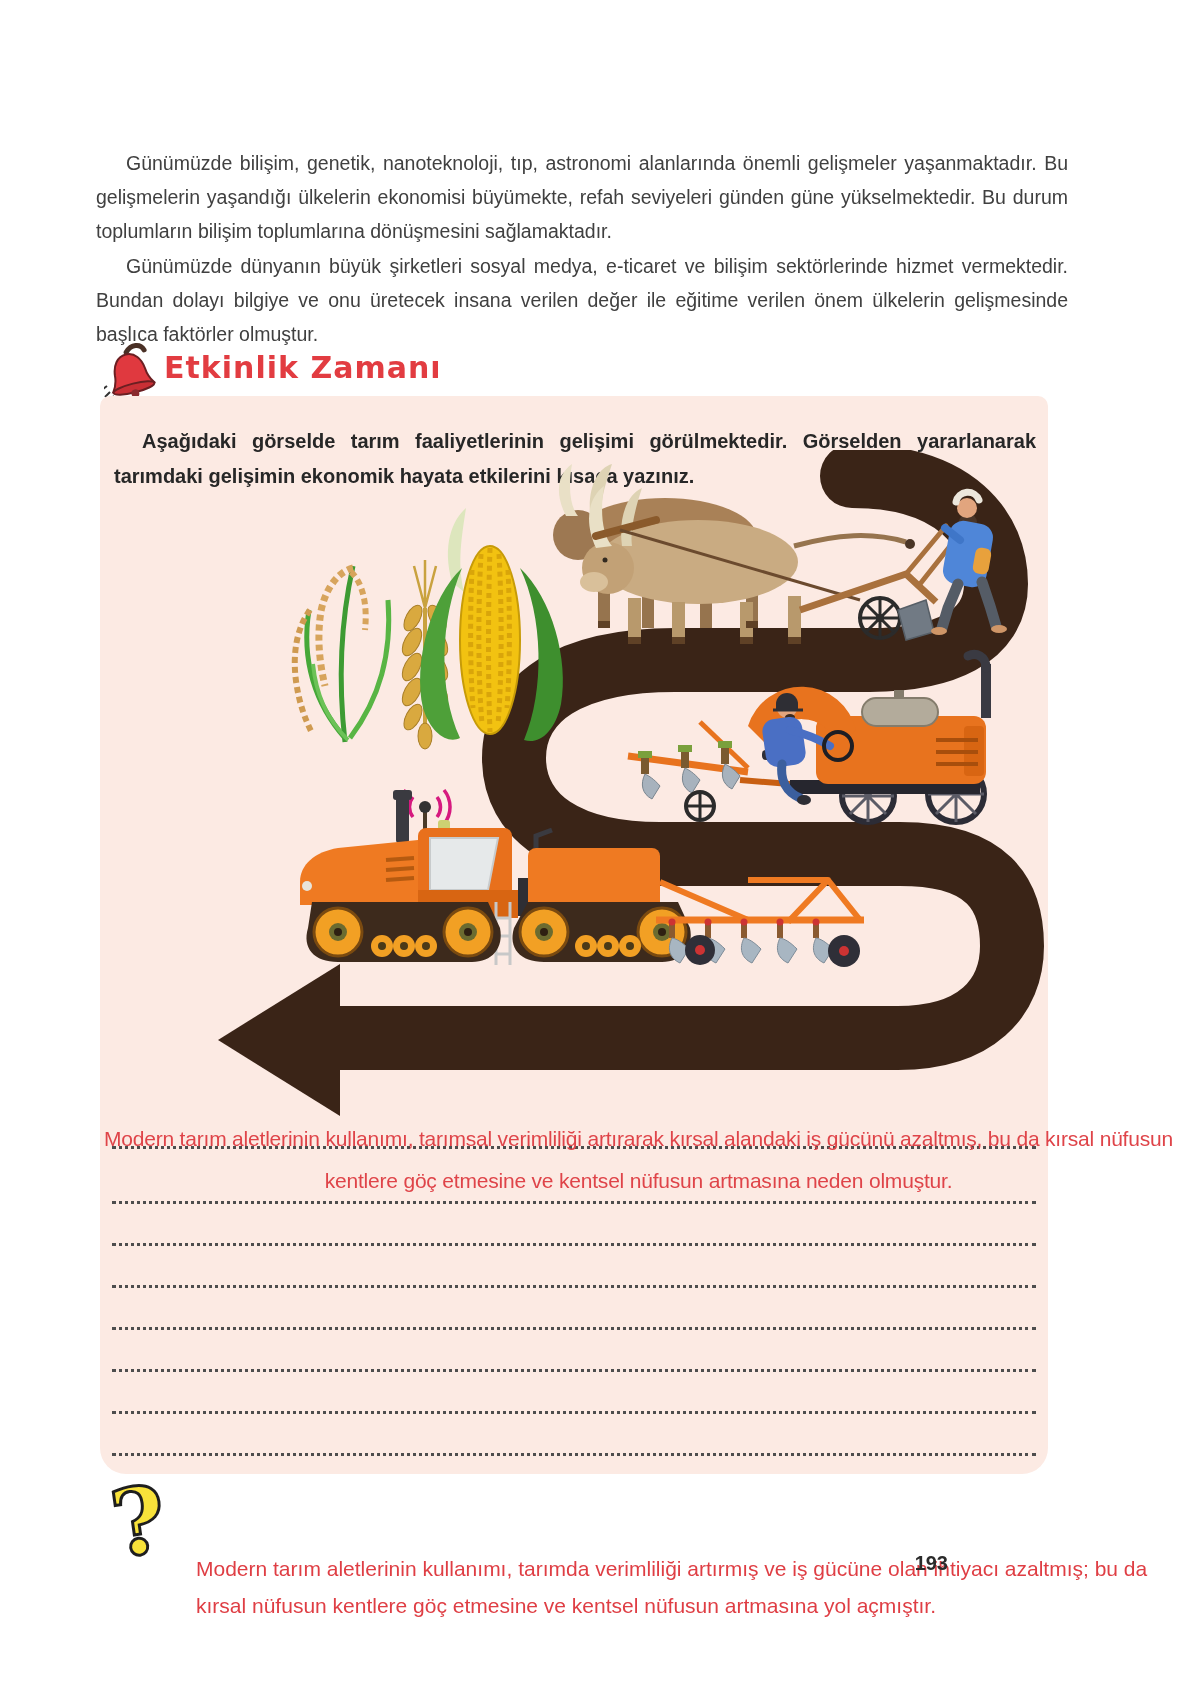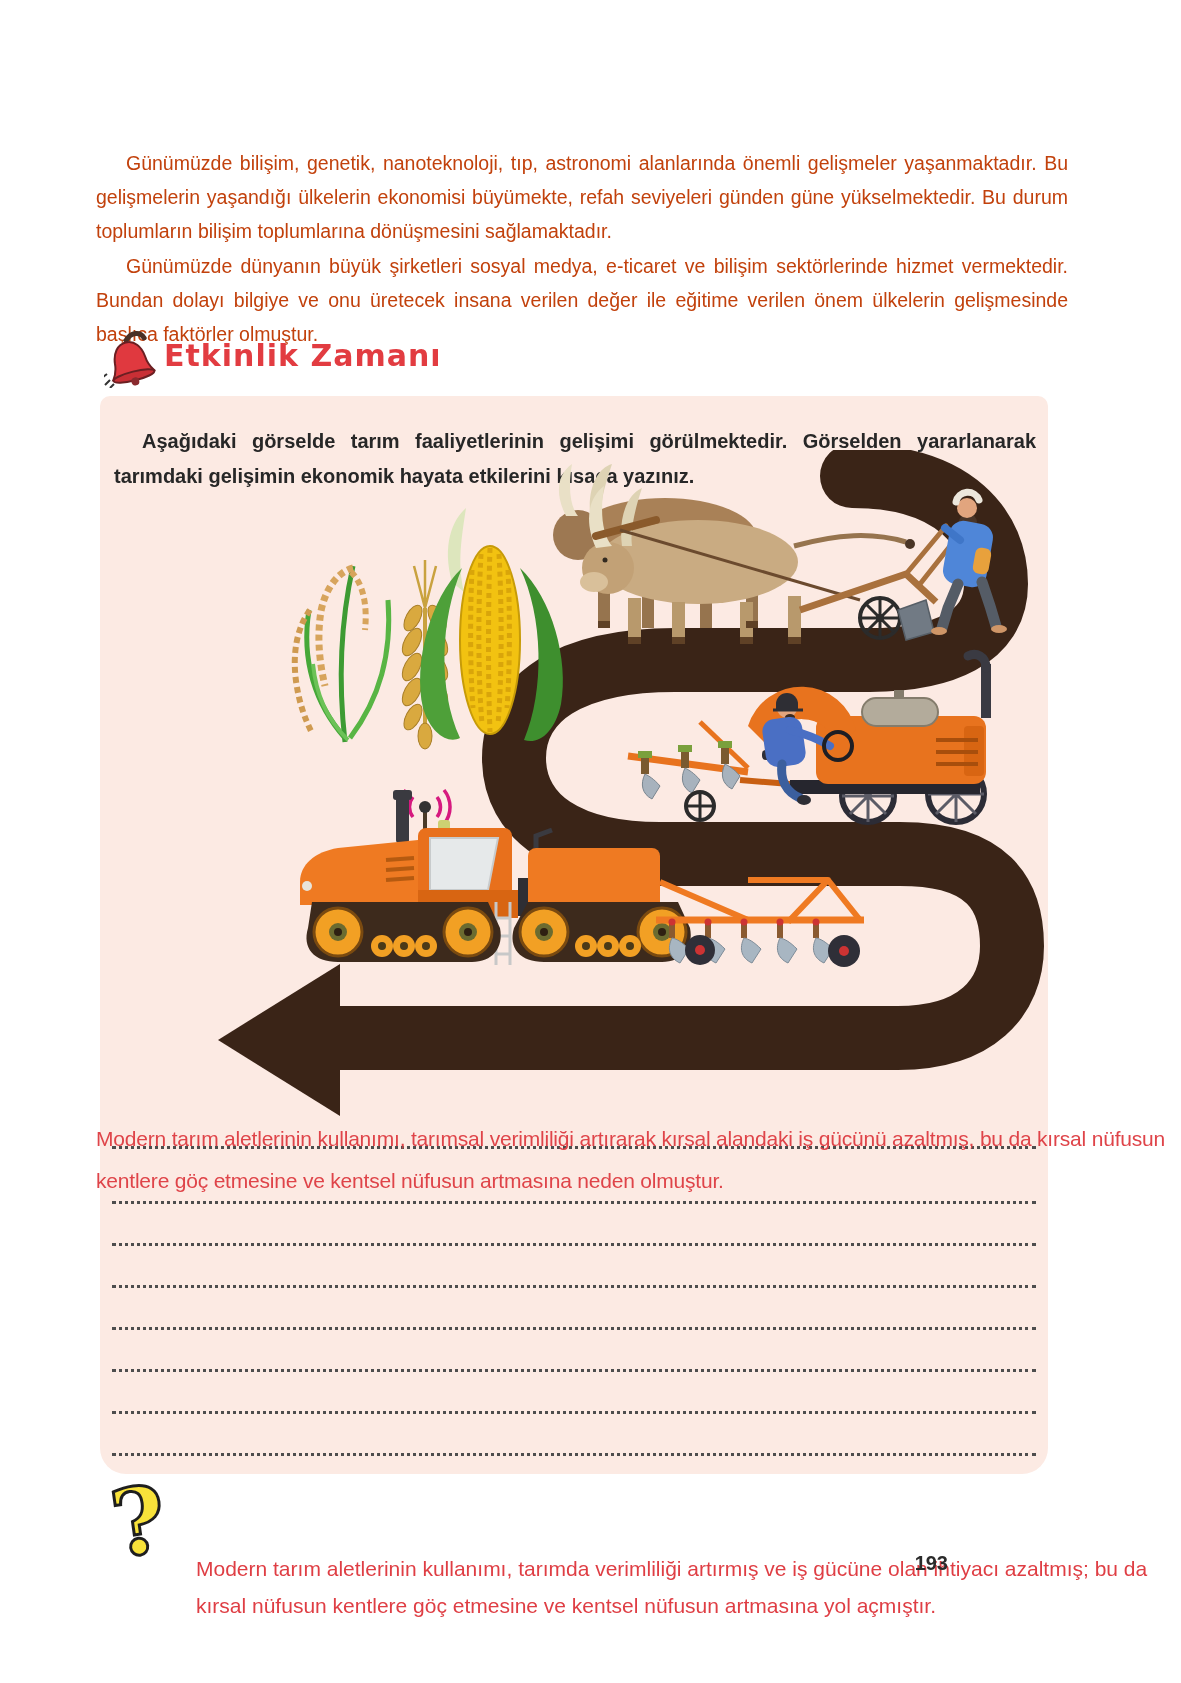--- a/index.html
+++ b/index.html
@@ -3,46 +3,46 @@
 <meta charset="utf-8">
 <style>
   html,body{margin:0;padding:0;}
   body{
     width:1181px;height:1683px;position:relative;background:#ffffff;
     font-family:"Liberation Sans", sans-serif;color:#3c3c3c;overflow:hidden;
   }
   .abs{position:absolute;}
   .para{
     left:96px;width:972px;font-size:19.5px;line-height:34px;text-align:justify;
-    text-indent:30px;color:#c2410c;margin-top:48px;
+    text-indent:30px;color:#404040;margin-top:48px;
   }
   #para1{top:98px;}
   #para2{top:201px;}
   .activity-heading{
-    left:104px;top:330px;display:flex;align-items:flex-start;gap:8px;
+    left:104px;top:342px;display:flex;align-items:flex-start;gap:8px;
   }
   .activity-heading .title{
     font-size:30px;font-weight:600;color:#e23c41;letter-spacing:1px;
     font-family:"DejaVu Sans", sans-serif;padding-top:8px;
   }
   .panel{
     left:100px;top:372px;width:948px;height:1078px;background:#fceae3;
     border-radius:10px 10px 26px 26px;z-index:1;margin-top:24px;
   }
   .instruction{
     position:absolute;left:14px;top:8px;width:922px;font-size:20px;font-weight:bold;
     line-height:35px;text-align:justify;text-indent:28px;color:#272727;
   }
   .dl{position:absolute;left:12px;right:12px;height:0;border-bottom:3px dotted #4d4d4d;}
   .dl1{top:750px}.dl2{top:805px}.dl3{top:847px}.dl4{top:889px}
   .dl5{top:931px}.dl6{top:973px}.dl7{top:1015px}.dl8{top:1057px}
   #illustration{left:100px;top:450px;z-index:2;}
   .answer-red{
     left:96px;top:1097px;width:1085px;z-index:3;font-size:21px;line-height:41.5px;
-    color:#df4449;letter-spacing:-0.2px;
+    color:#df4449;letter-spacing:-0.2px;text-align:center;
   }
   .question-row{left:106px;top:1474px;display:flex;gap:18px;align-items:flex-start;z-index:2;}
   .question-text{
     font-style:italic;font-size:20px;color:#242424;padding-top:24px;width:940px;line-height:28px;
   }
   .answer-red2{
     left:172px;top:1529px;width:1005px;z-index:3;font-size:21px;line-height:37px;color:#df3e44;margin-left:24px;
   }
   .page-number{
     left:0;top:1552px;width:948px;text-align:right;font-size:20px;color:#2b2b2b;z-index:4;font-weight:bold;

